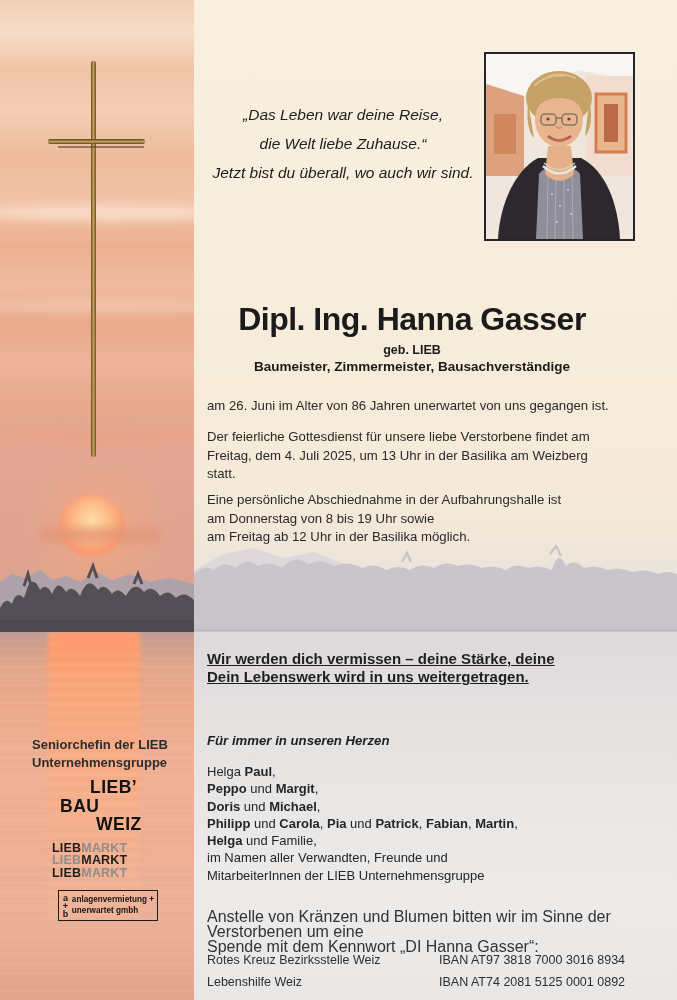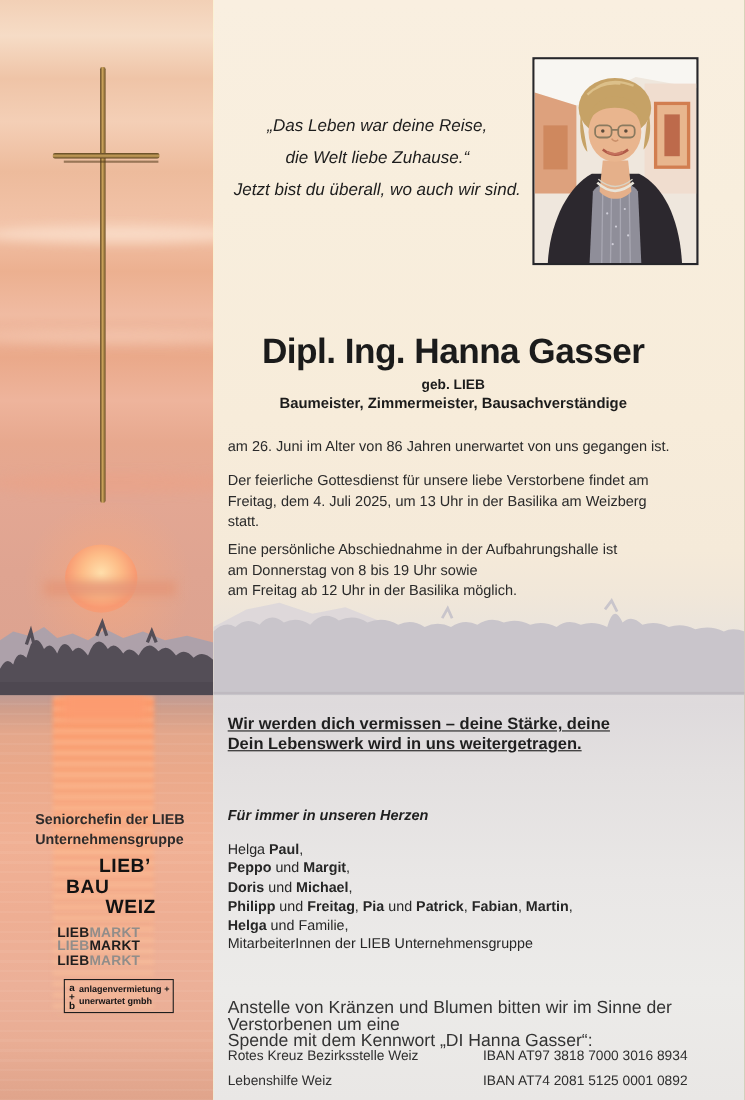--- a/index.html
+++ b/index.html
@@ -200,22 +200,23 @@
   <div class="abs tribute">
       <div class="line">Wir werden dich vermissen – deine Stärke, deine</div>
       <div class="line">Dein Lebenswerk wird in uns weitergetragen.</div>
     </div>
   <div class="abs forever">Für immer in unseren Herzen</div>
 
   <div class="abs family">
       <div class="line"><span>Helga </span><span style="font-weight: bold;">Paul</span><span>,</span></div>
       <div class="line"><span style="font-weight: bold;">Peppo</span><span> und </span><span style="font-weight: bold;">Margit</span><span>,</span></div>
       <div class="line"><span style="font-weight: bold;">Doris</span><span> und </span><span style="font-weight: bold;">Michael</span><span>,</span></div>
-      <div class="line"><span style="font-weight: bold;">Philipp</span><span> und </span><span style="font-weight: bold;">Freitag</span><span>, </span><span style="font-weight: bold;">Pia</span><span> und </span><span style="font-weight: bold;">Patrick</span><span>, </span><span style="font-weight: bold;">Fabian</span><span>, </span><span style="font-weight: bold;">Martin</span><span>,</span></div>
+      <div class="line"><span style="font-weight: bold;">Philipp</span><span> und </span><span style="font-weight: bold;">Carola</span><span>, </span><span style="font-weight: bold;">Pia</span><span> und </span><span style="font-weight: bold;">Patrick</span><span>, </span><span style="font-weight: bold;">Fabian</span><span>, </span><span style="font-weight: bold;">Martin</span><span>,</span></div>
       <div class="line"><span style="font-weight: bold;">Helga</span><span> und Familie,</span></div>
+      <div class="line"><span>im Namen aller Verwandten, Freunde und</span></div>
       <div class="line"><span>MitarbeiterInnen der LIEB Unternehmensgruppe</span></div>
     </div>
 
   <div class="abs donation">
       <div class="line">Anstelle von Kränzen und Blumen bitten wir im Sinne der Verstorbenen um eine</div>
       <div class="line">Spende mit dem Kennwort „DI Hanna Gasser“:</div>
     </div>
   <div class="abs recipients">
       <div class="rec-row"><span class="rec-name">Rotes Kreuz Bezirksstelle Weiz</span><span class="rec-iban">IBAN AT97 3818 7000 3016 8934</span></div>
       <div class="rec-row"><span class="rec-name">Lebenshilfe Weiz</span><span class="rec-iban">IBAN AT74 2081 5125 0001 0892</span></div>

